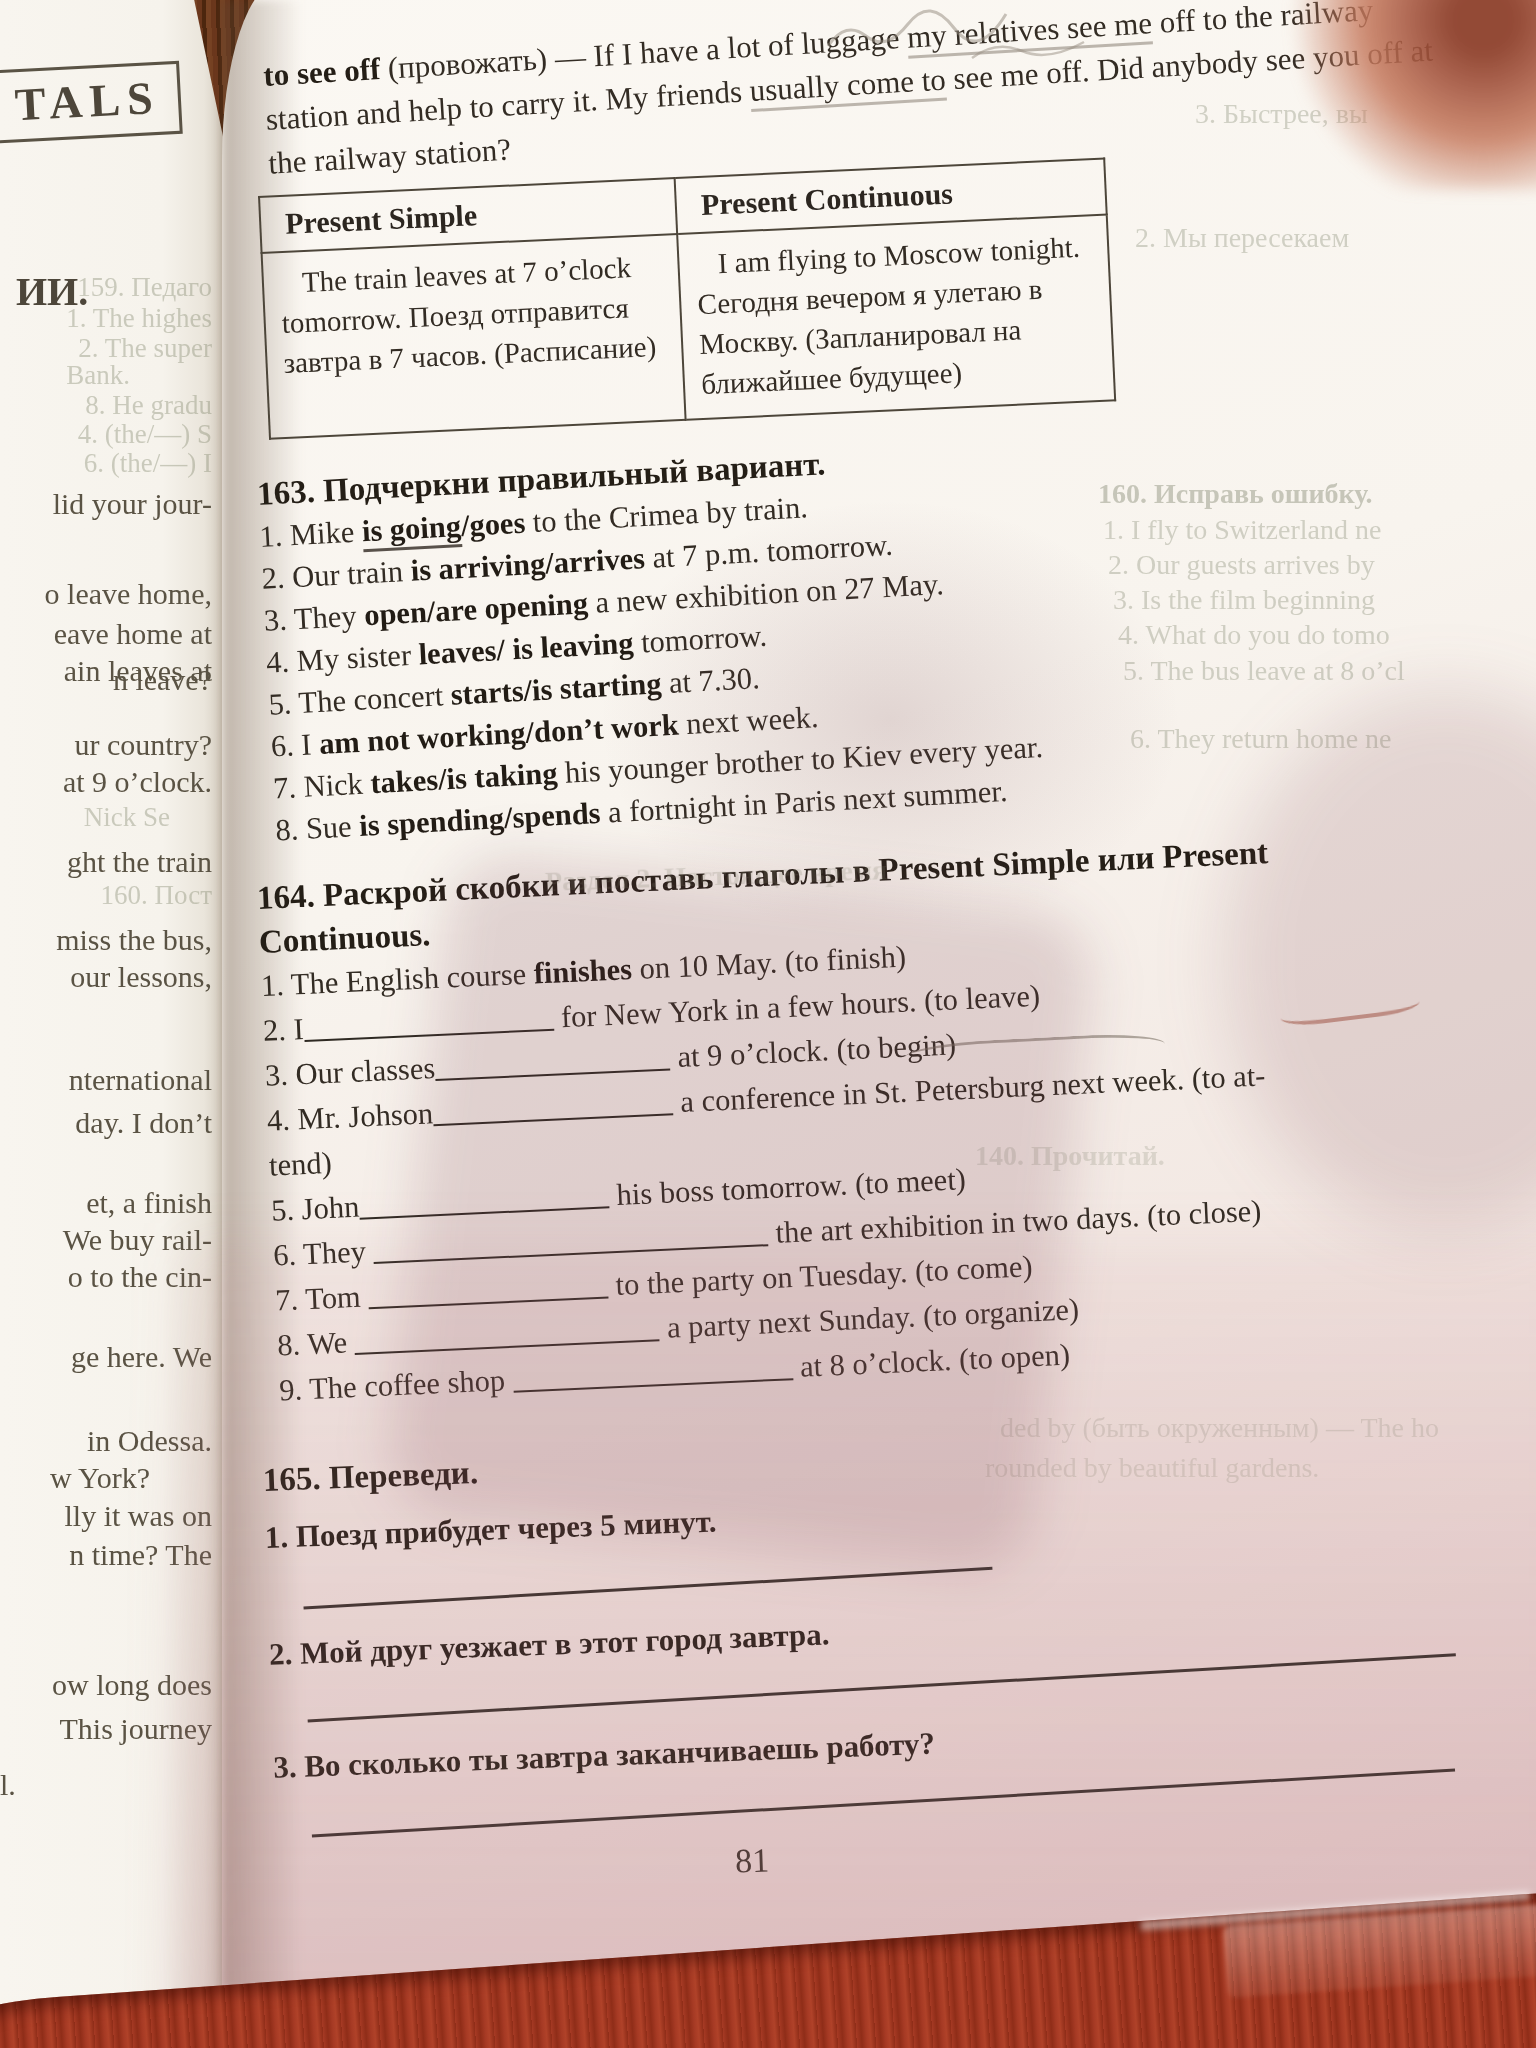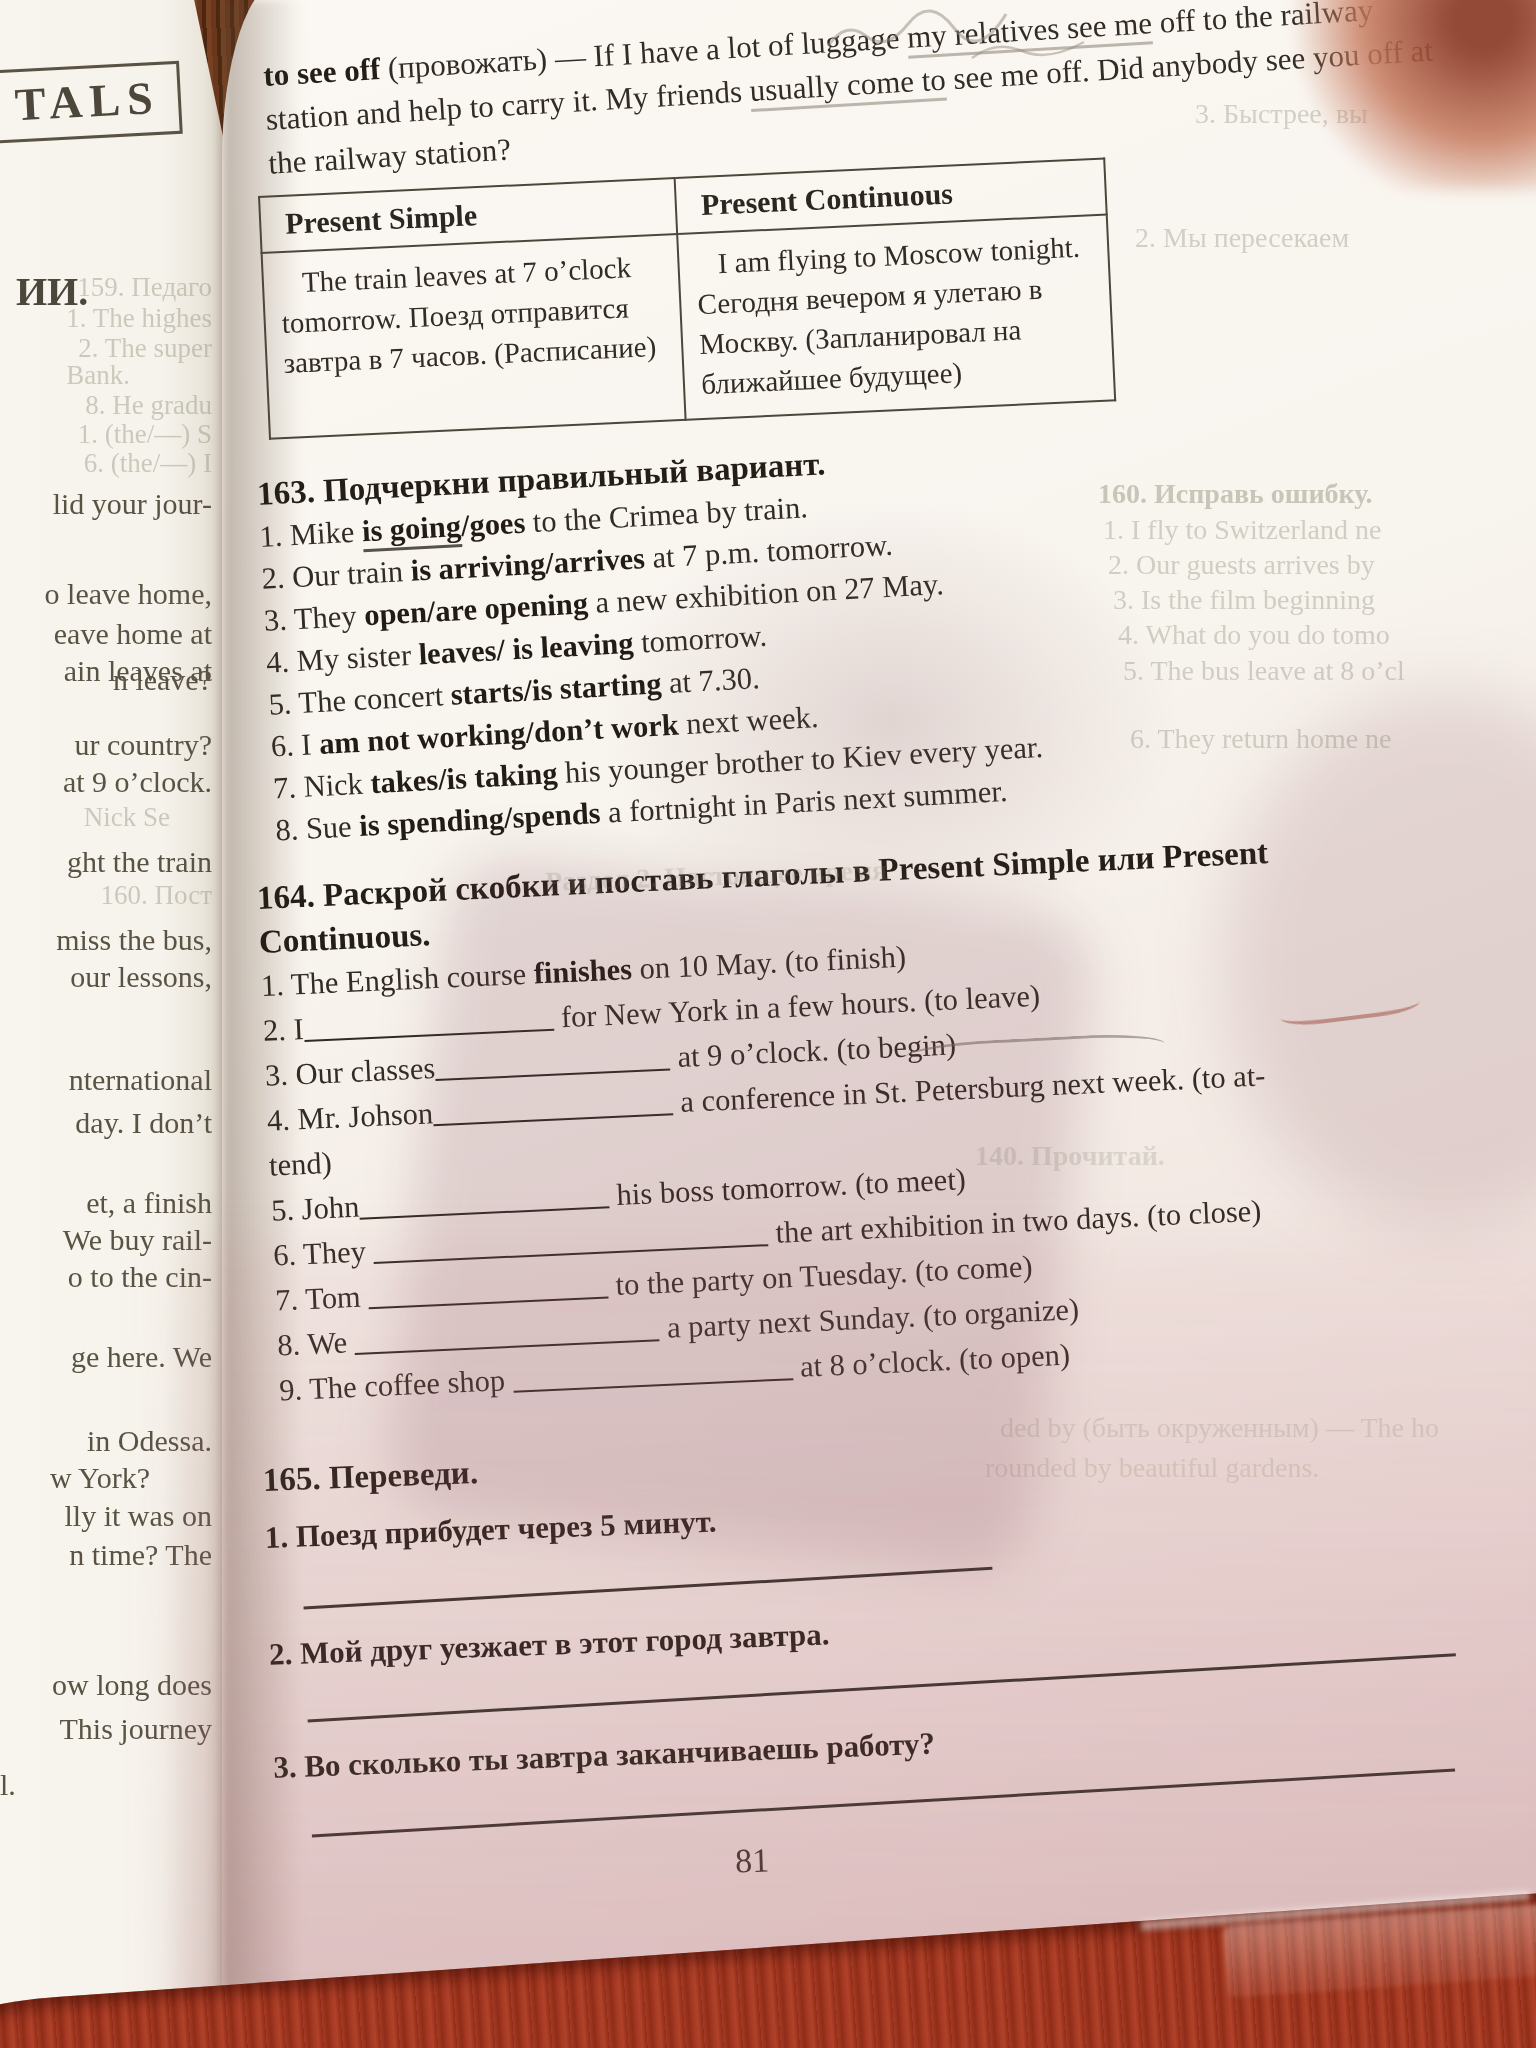--- a/index.html
+++ b/index.html
@@ -143,21 +143,21 @@
 
   <div class="left-strip">
     <div class="lp-tab">TALS</div>
     <div class="lp-head" style="top:268px">ИИ.</div>
 
     <div class="lpg" style="top:272px">159. Педаго</div>
     <div class="lpg" style="top:303px">1. The highes</div>
     <div class="lpg" style="top:333px">2. The super</div>
     <div class="lpg" style="top:360px;width:130px">Bank.</div>
     <div class="lpg" style="top:390px">8. He gradu</div>
-    <div class="lpg" style="top:419px">1. (the/—) S</div>
+    <div class="lpg" style="top:419px">4. (the/—) S</div>
     <div class="lpg" style="top:448px">6. (the/—) I</div>
     <div class="lpg" style="top:802px;width:170px">Nick Se</div>
     <div class="lpg" style="top:880px">160. Пост</div>
 
     <div class="lpf" style="top:487px">lid your jour-</div>
     <div class="lpf" style="top:577px">o leave home,</div>
     <div class="lpf" style="top:617px">eave home at</div>
     <div class="lpf" style="top:654px">ain leaves at</div>
     <div class="lpf" style="top:663px">n leave?</div>
     <div class="lpf" style="top:728px">ur country?</div>

